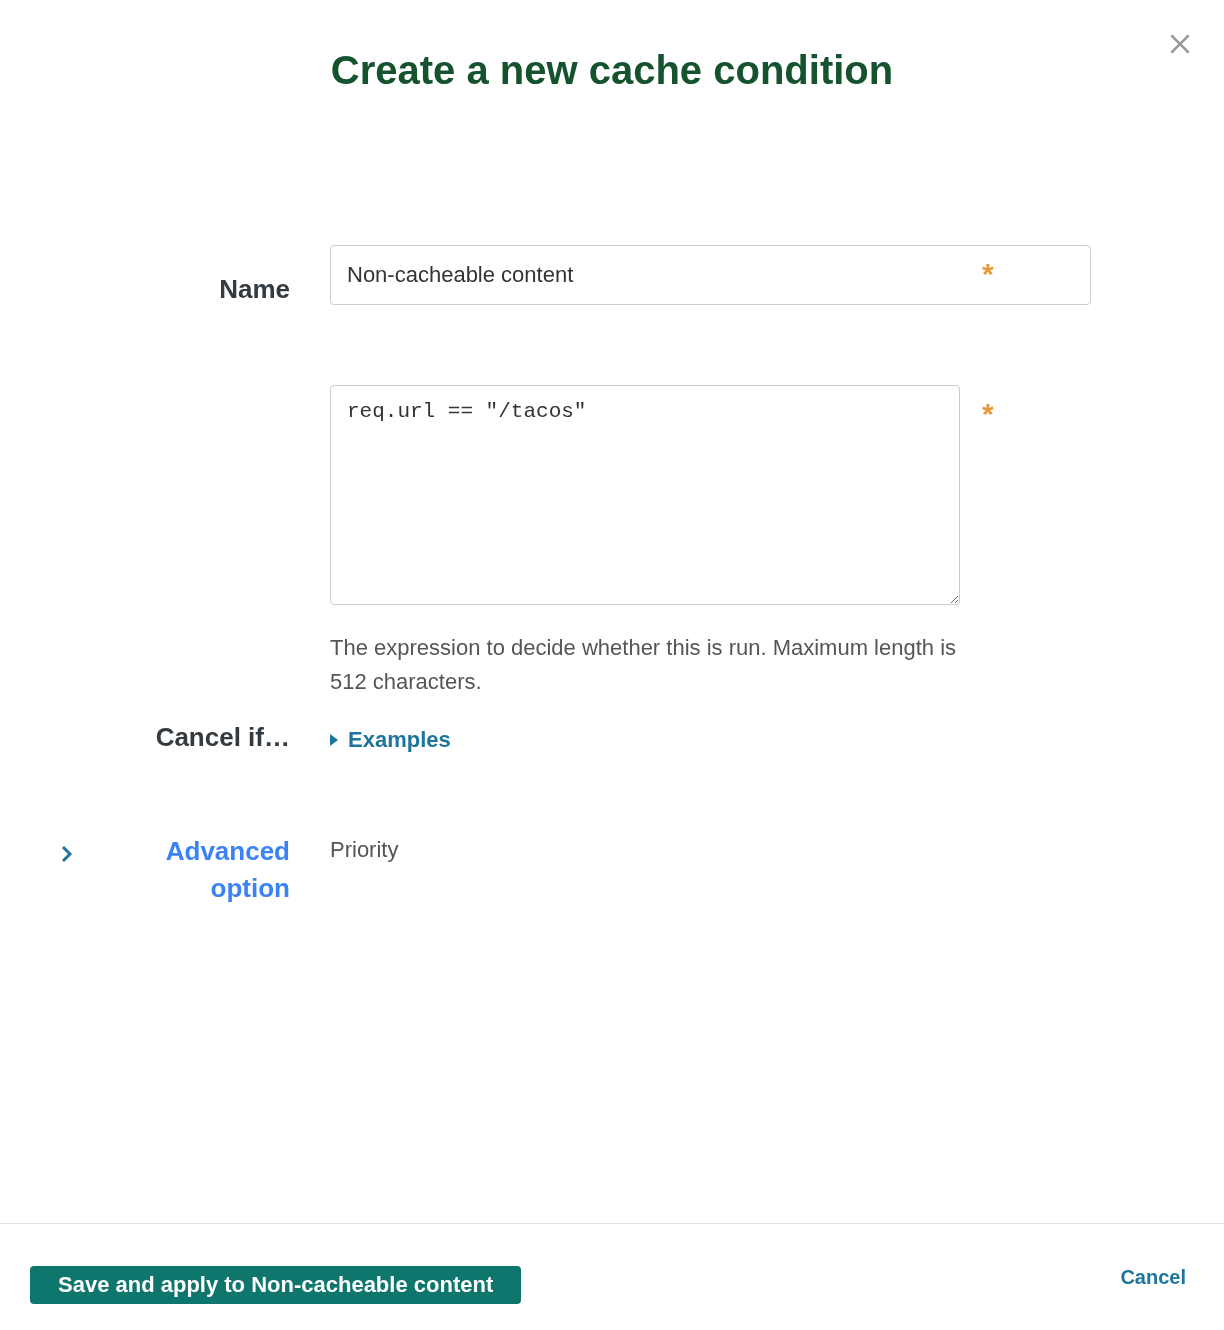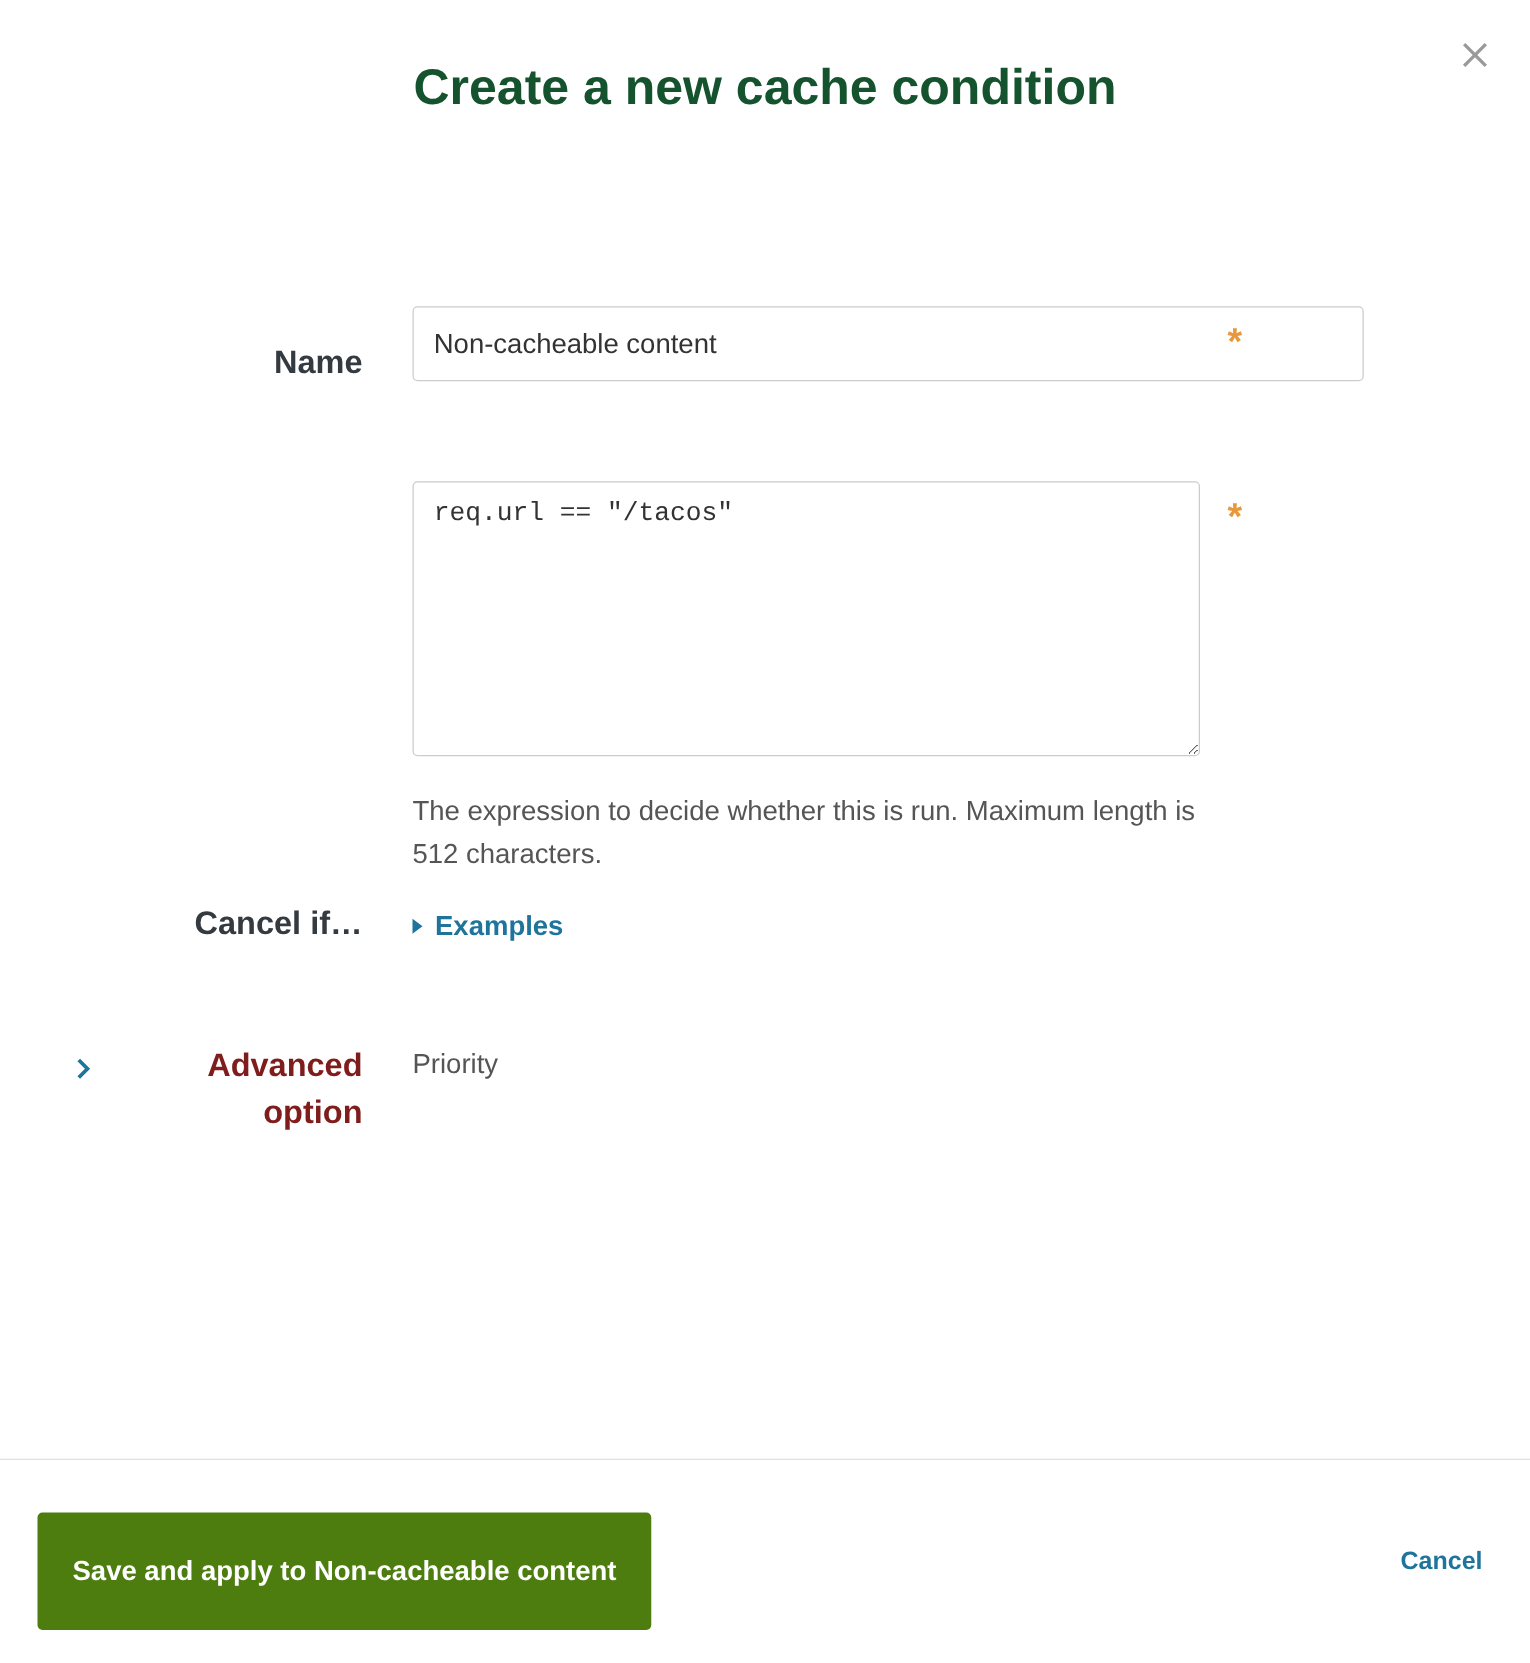--- a/index.html
+++ b/index.html
@@ -138,21 +138,21 @@
       width: 270px;
       flex-shrink: 0;
       text-align: right;
       padding-right: 40px;
     }
     .advanced-toggle {
       display: inline-flex;
       align-items: flex-start;
       font-size: 26px;
       font-weight: 700;
-      color: #7f1d1d;
+      color: #3b82f6;
       cursor: pointer;
       text-decoration: none;
       text-align: right;
     }
     .advanced-toggle .chevron {
       display: inline-block;
       margin-right: 8px;
       margin-top: 6px;
     }
     .advanced-toggle .chevron svg {
@@ -177,27 +177,27 @@
       bottom: 0;
       left: 0;
       right: 0;
       border-top: 1px solid #e0e0e0;
       padding: 26px 30px;
       display: flex;
       align-items: center;
       justify-content: space-between;
     }
     .save-btn {
-      background: #4d7c0f;
+      background: #0f766e;
       color: #fff;
       border: none;
       border-radius: 4px;
       font-size: 22px;
       font-weight: 600;
-      padding: 34px 28px;
+      padding: 6px 28px;
       cursor: pointer;
       font-family: inherit;
       margin-top: 16px;
     }
     .cancel-btn {
       background: none;
       border: none;
       color: #1f749c;
       font-size: 20px;
       font-weight: 700;

